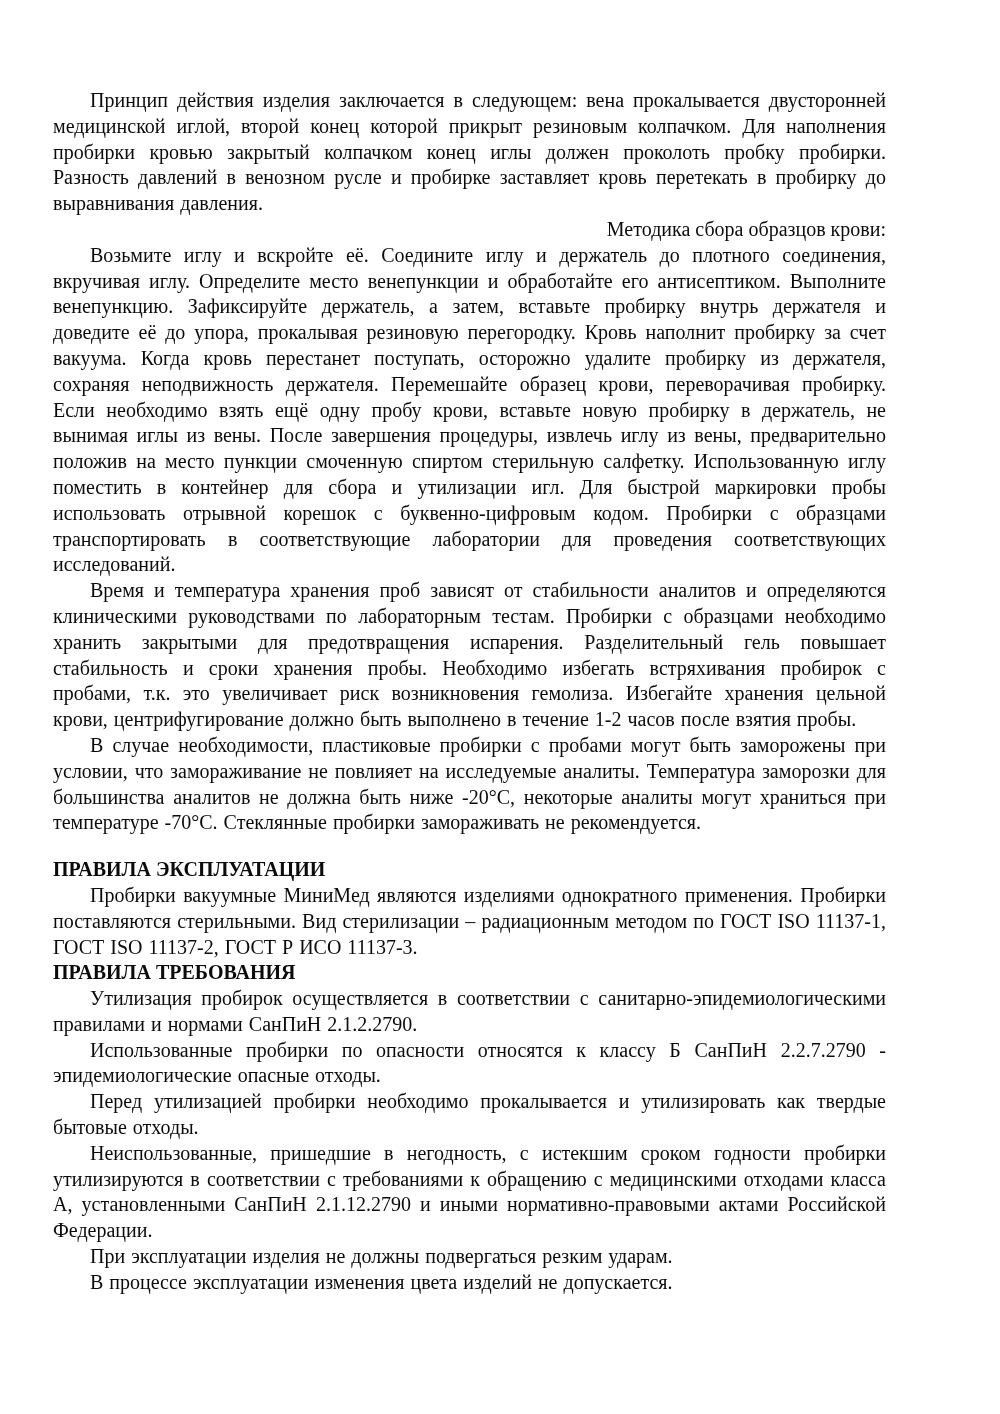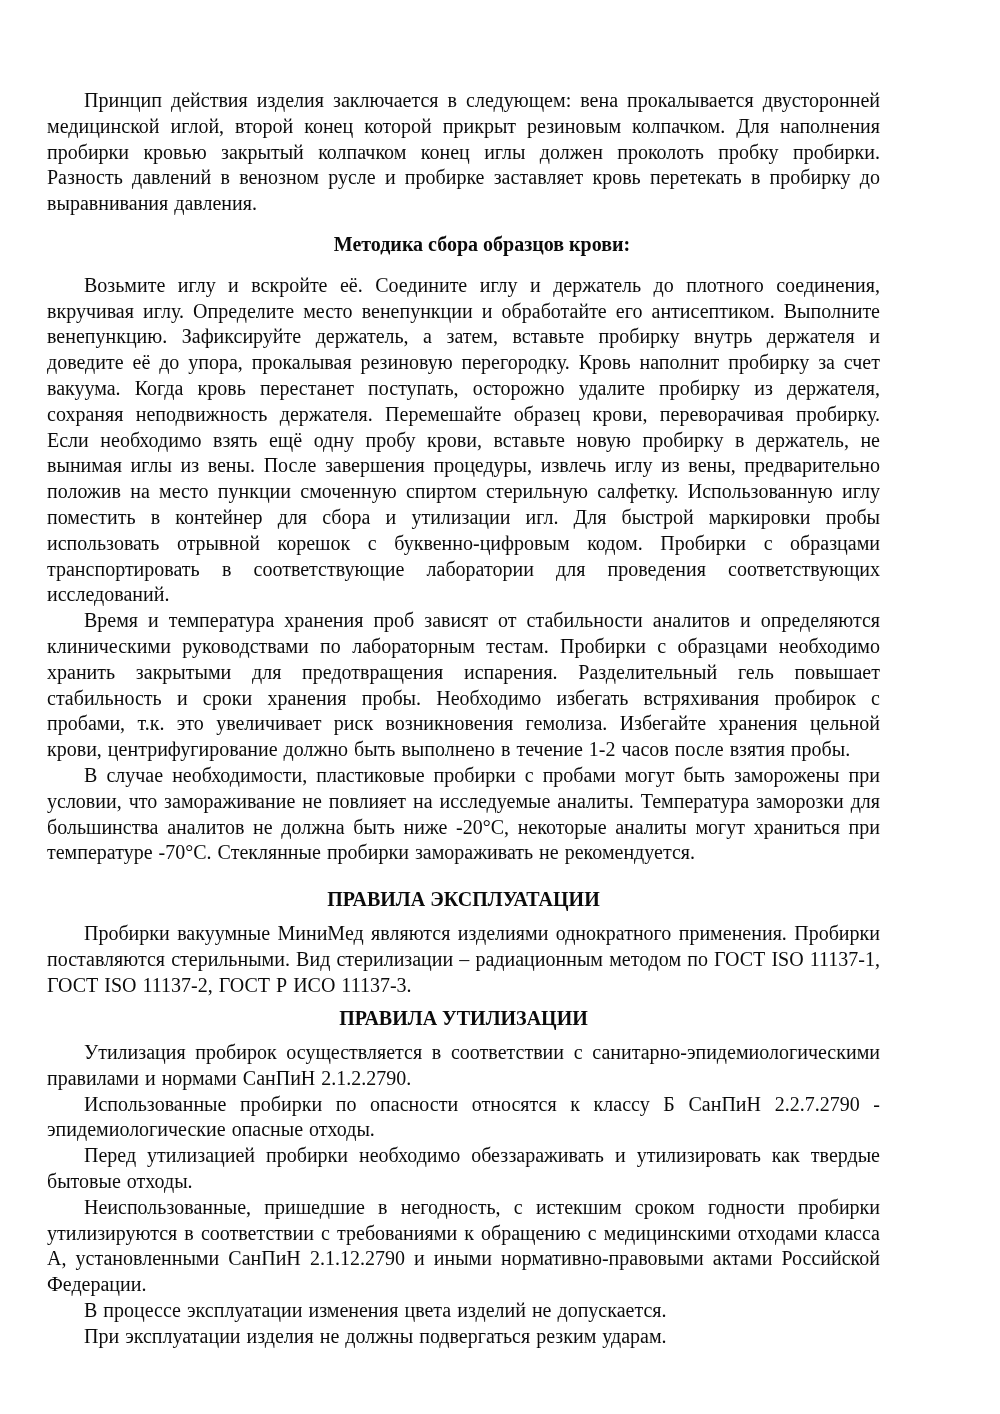--- a/index.html
+++ b/index.html
@@ -11,45 +11,45 @@
     width: 1000px;
     height: 1414px;
     position: relative;
     font-family: "Liberation Serif", serif;
     color: #0b0b0b;
     overflow: hidden;
   }
   .page {
     position: absolute;
     top: 88px;
-    left: 47px;
+    left: 53px;
     width: 833px;
   }
   .para {
     margin: 0;
     font-size: 20px;
     line-height: 25.8px;
     text-align: justify;
     text-indent: 37px;
     word-spacing: 1px;
   }
   .heading-inline {
-    margin: 15px;
+    margin: 0;
+    font-size: 20px;
+    line-height: 25.8px;
+    font-weight: normal;
+    text-indent: 37px;
+    text-align: right;
+  }
+  .heading-centered {
+    margin: 0;
     font-size: 20px;
     line-height: 25.8px;
     font-weight: bold;
-    text-indent: 37px;
-    text-align: center;
-  }
-  .heading-centered {
-    margin: 8px;
-    font-size: 20px;
-    line-height: 25.8px;
-    font-weight: bold;
-    text-align: center;
+    text-align: left;
     text-indent: 0;
   }
   .space-before {
     margin-top: 21px;
   }
 </style>
 </head>
 <body>
 
 <div class="page">
@@ -62,27 +62,27 @@
 
   <p class="para">Время и температура хранения проб зависят от стабильности аналитов и определяются клиническими руководствами по лабораторным тестам. Пробирки с образцами необходимо хранить закрытыми для предотвращения испарения. Разделительный гель повышает стабильность и сроки хранения пробы. Необходимо избегать встряхивания пробирок с пробами, т.к. это увеличивает риск возникновения гемолиза. Избегайте хранения цельной крови, центрифугирование должно быть выполнено в течение 1-2 часов после взятия пробы.</p>
 
   <p class="para">В случае необходимости, пластиковые пробирки с пробами могут быть заморожены при условии, что замораживание не повлияет на исследуемые аналиты. Температура заморозки для большинства аналитов не должна быть ниже -20°С, некоторые аналиты могут храниться при температуре -70°С. Стеклянные пробирки замораживать не рекомендуется.</p>
 
   <p class="heading-centered space-before">ПРАВИЛА ЭКСПЛУАТАЦИИ</p>
 
   <p class="para">Пробирки вакуумные МиниМед являются изделиями однократного применения. Пробирки поставляются стерильными. Вид стерилизации – радиационным методом по ГОСТ ISO 11137-1, ГОСТ ISO 11137-2, ГОСТ Р ИСО 11137-3.</p>
 
 
-  <p class="heading-centered">ПРАВИЛА УТИЛИЗАЦИИ</p>
+  <p class="heading-centered">ПРАВИЛА ТРЕБОВАНИЯ</p>
 
   <p class="para">Утилизация пробирок осуществляется в соответствии с санитарно-эпидемиологическими правилами и нормами СанПиН 2.1.2.2790.</p>
 
   <p class="para">Использованные пробирки по опасности относятся к классу Б СанПиН 2.2.7.2790 - эпидемиологические опасные отходы.</p>
 
-  <p class="para">Перед утилизацией пробирки необходимо обеззараживать и утилизировать как твердые бытовые отходы.</p>
+  <p class="para">Перед утилизацией пробирки необходимо прокалывается и утилизировать как твердые бытовые отходы.</p>
 
   <p class="para">Неиспользованные, пришедшие в негодность, с истекшим сроком годности пробирки утилизируются в соответствии с требованиями к обращению с медицинскими отходами класса А, установленными СанПиН 2.1.12.2790 и иными нормативно-правовыми актами Российской Федерации.</p>
 
 
+  <p class="para">При эксплуатации изделия не должны подвергаться резким ударам.</p>
+
   <p class="para">В процессе эксплуатации изменения цвета изделий не допускается.</p>
-
-  <p class="para">При эксплуатации изделия не должны подвергаться резким ударам.</p>
 </div>
 
 </body></html>

